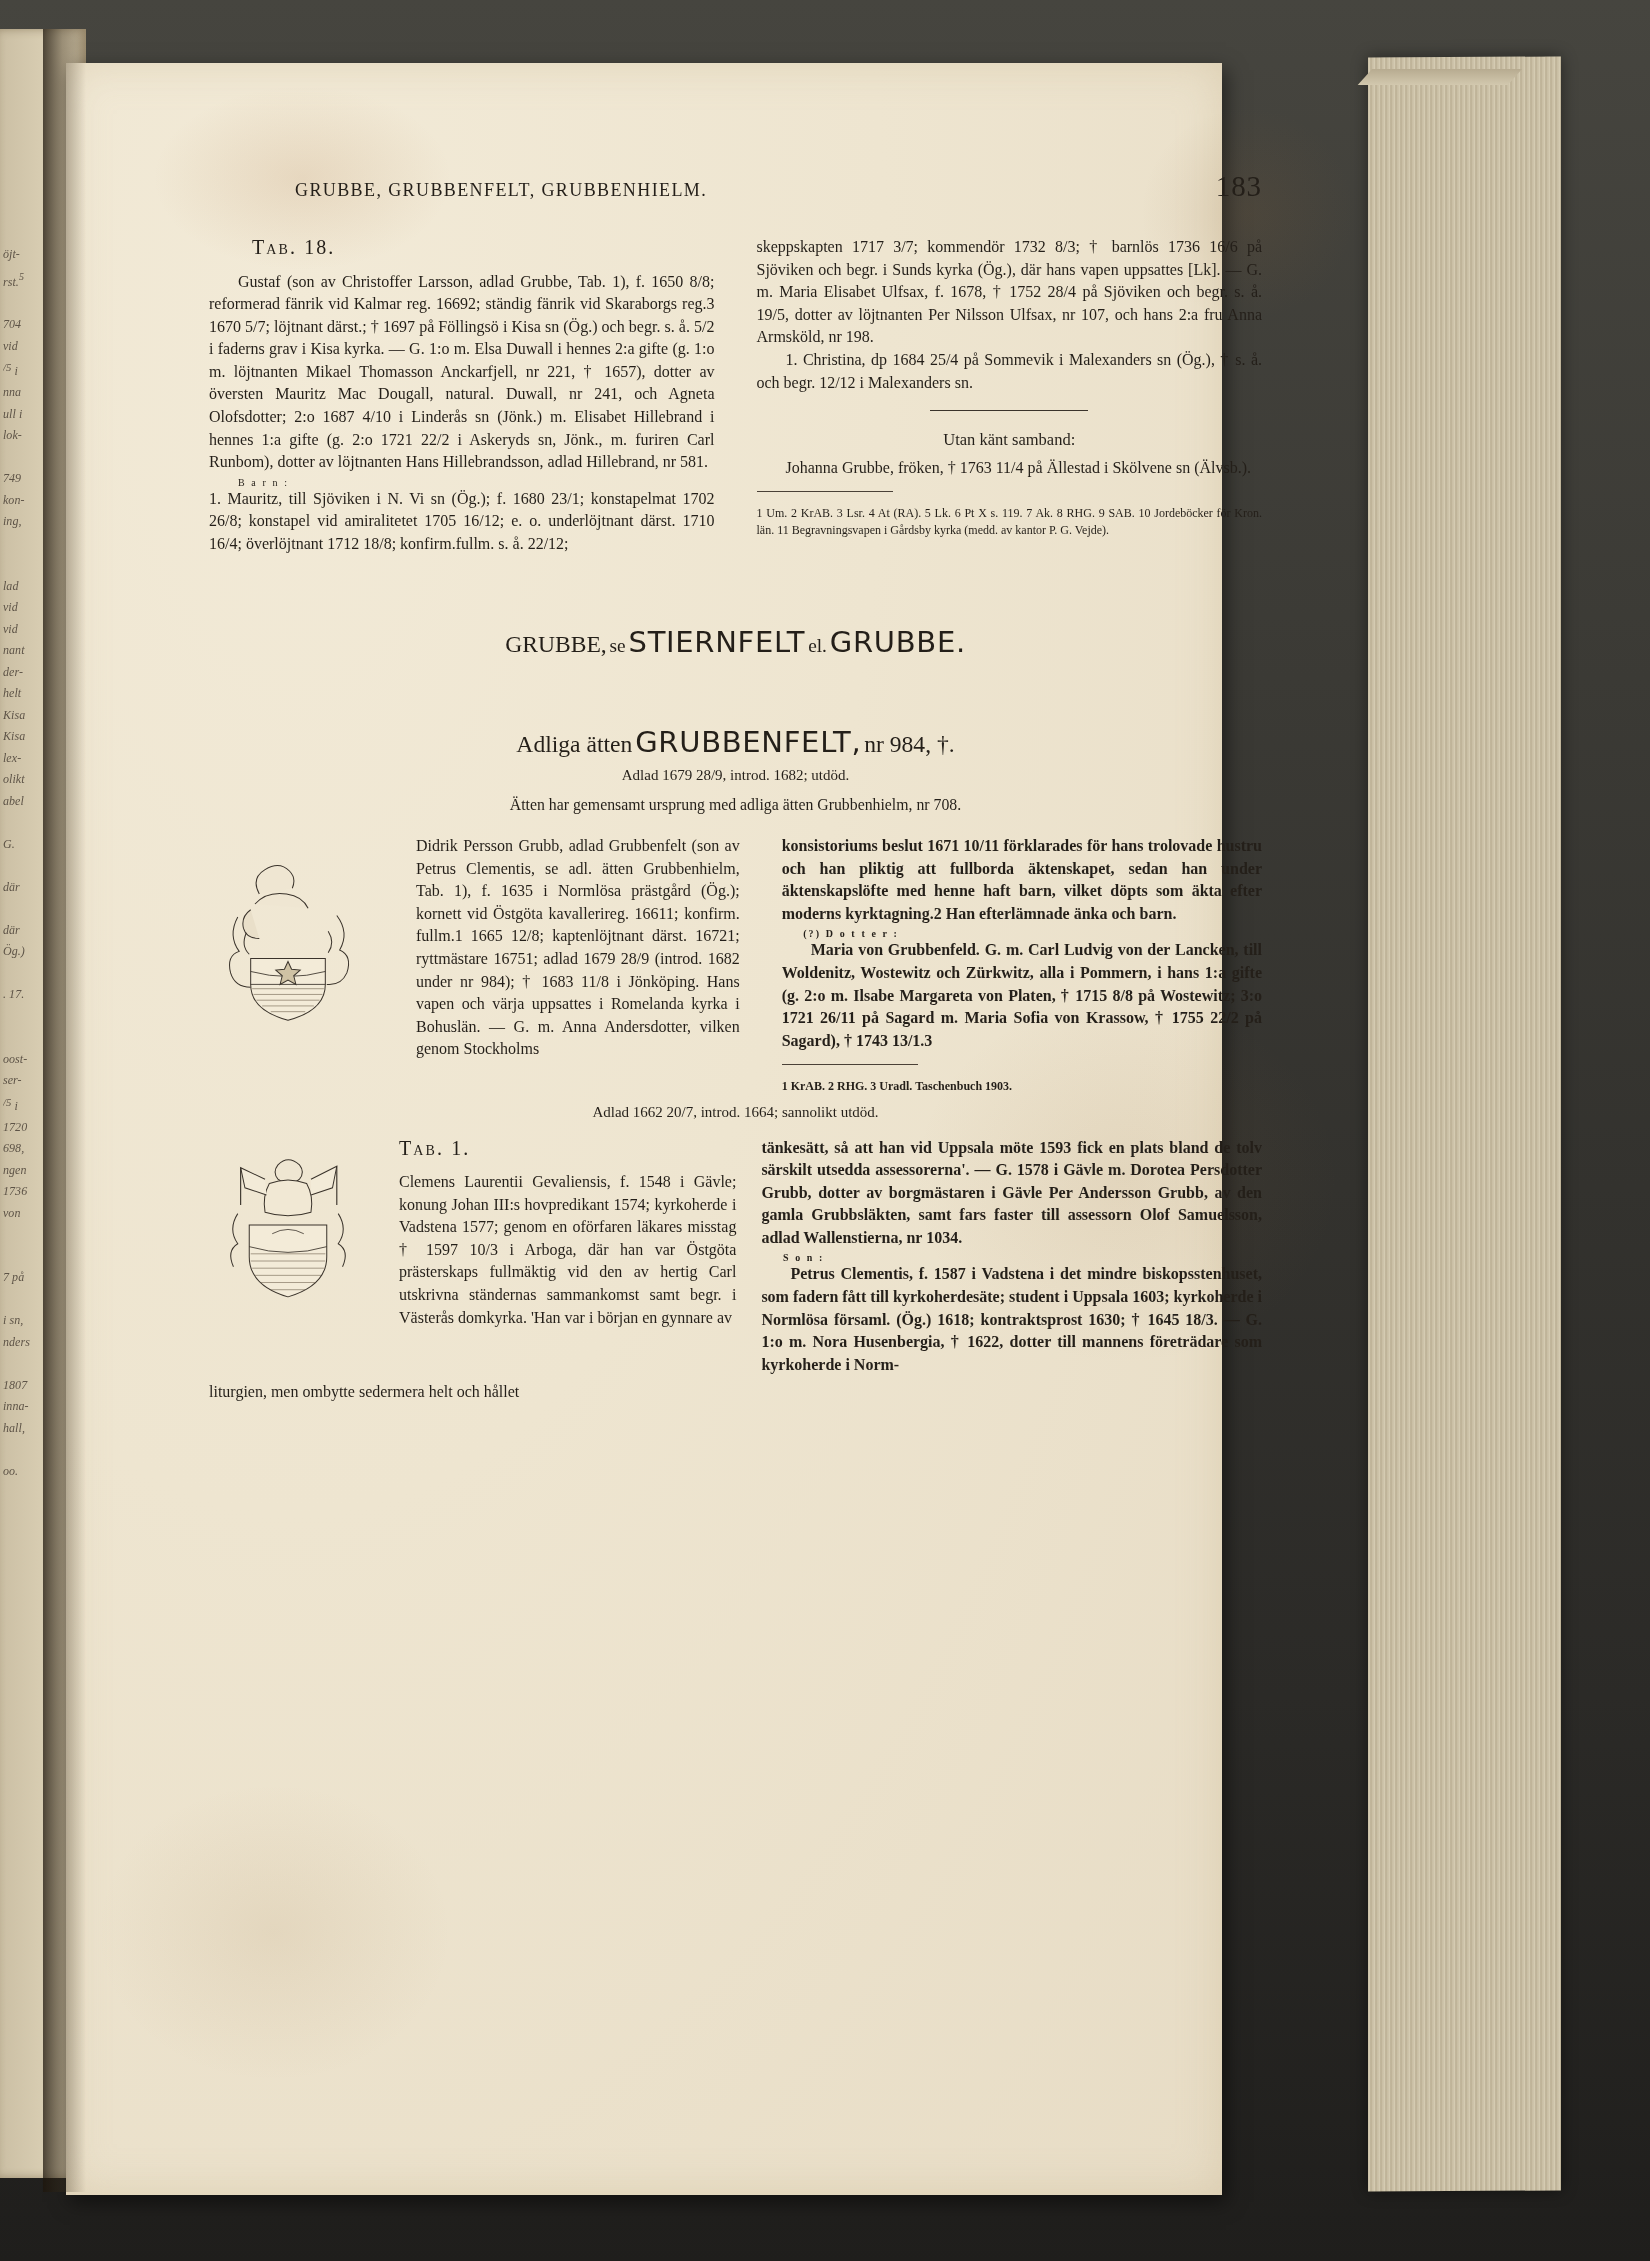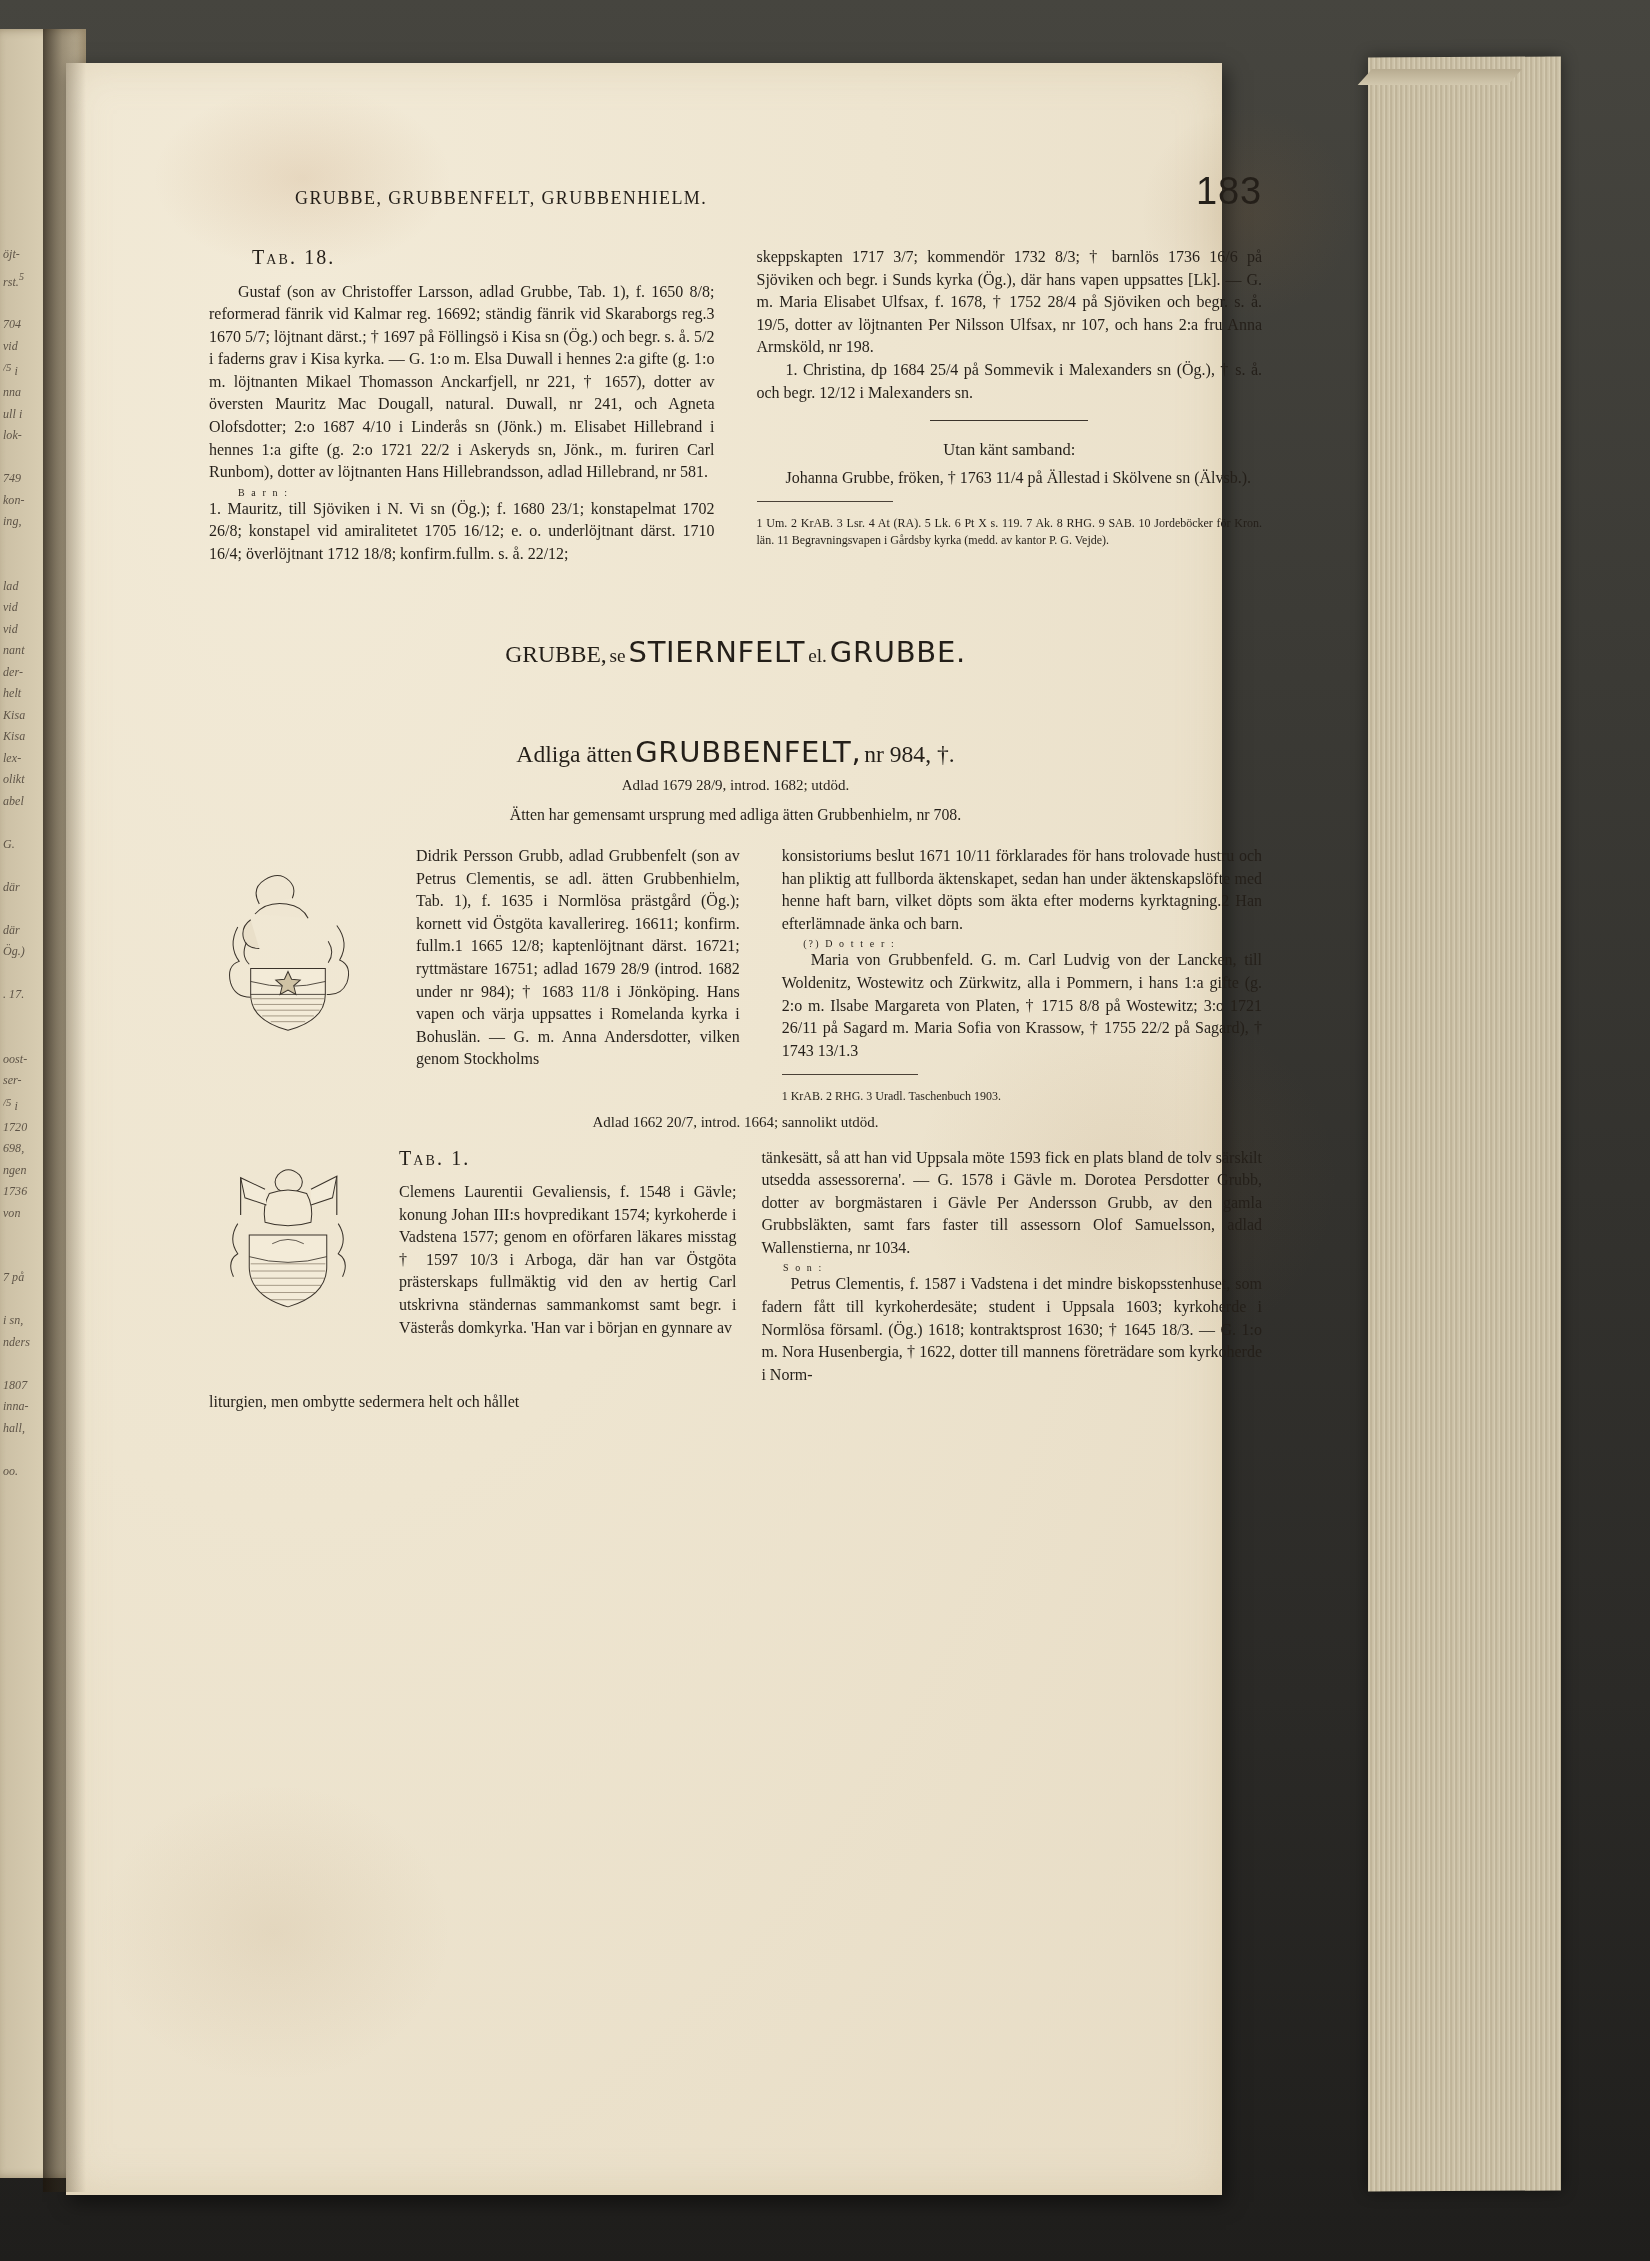--- a/index.html
+++ b/index.html
@@ -95,21 +95,21 @@
   }
   
   .runhead {
     display: flex;
     align-items: baseline;
     justify-content: space-between;
     font-size: 18px;
     letter-spacing: 0.9px;
   }
   .runhead .rh-title { font-variant: small-caps; letter-spacing: 1.4px; margin-left: 86px;}
-  .runhead .rh-page { font-size: 38px; font-family: Liberation Sans, sans-serif; }
+  .runhead .rh-page { font-size: 29px; font-family: Liberation Serif, serif; }
 
   .cols {
     display: flex;
     gap: 42px;
     margin-top: 33px;
     font-family: Liberation Serif, serif;
   }
   .col { width: 506px; }
   .tab-head {
     font-variant: small-caps;
@@ -185,21 +185,21 @@
     float: left;
     margin: 2.9px 13px 4.3px 0;
   }
   .block2 {
     display: flex;
     gap: 42px;
     margin-top: 18.6px;
   }
   .arms-wrap { width: 165px; }
   .colnarrow { width: 341px; }
-  .colright { width: 506px; }
+  .colright { width: 506px; font-weight: bold; }
   .tail {
     margin-top: 4.3px;
     font-size: 16px;
     line-height: 22.6px;
     text-align: justify;
   }
   svg { display: block; }
 </style>
 </head>
 <body>

